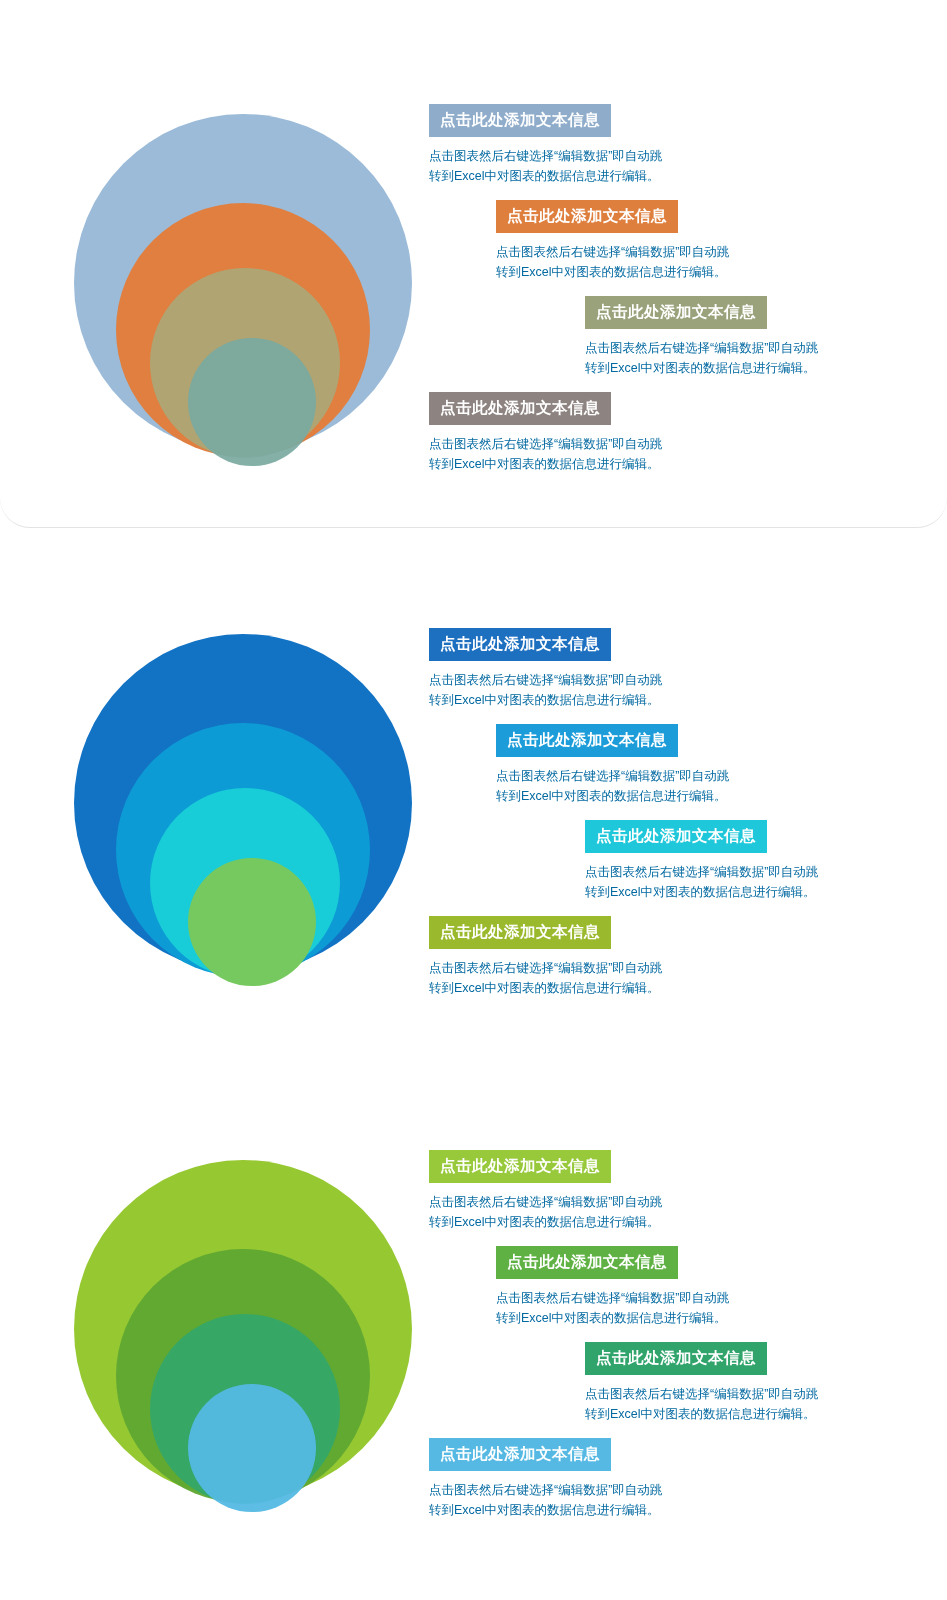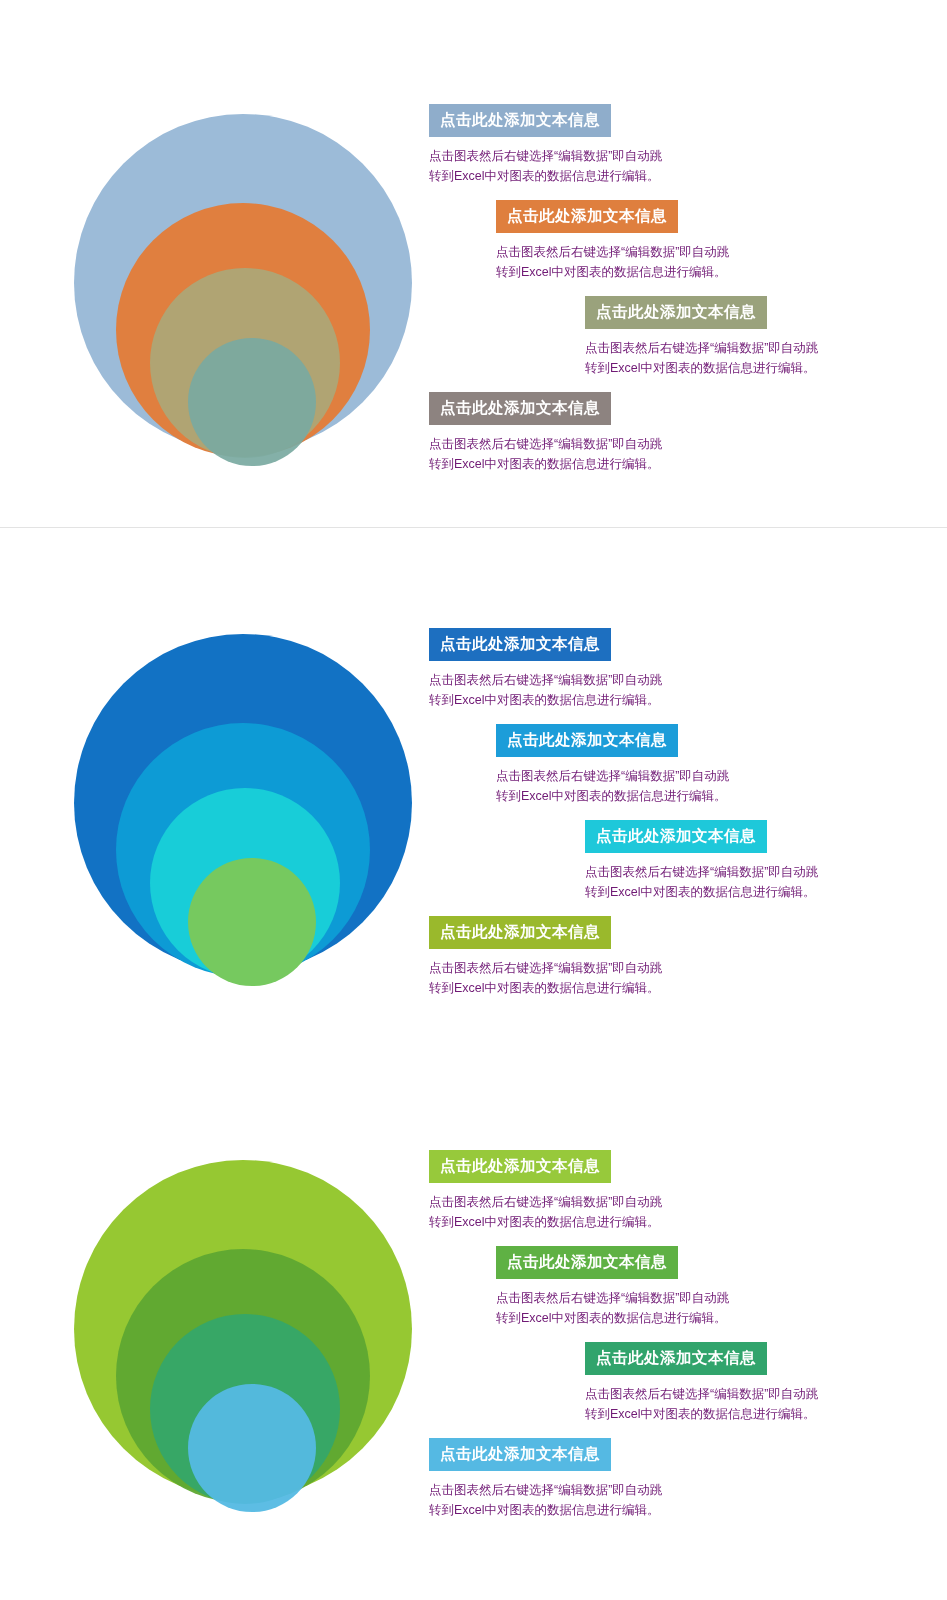--- a/index.html
+++ b/index.html
@@ -5,21 +5,21 @@
   html,body{margin:0;padding:0;background:#ffffff;}
   body{
     width:947px;height:1600px;
     font-family:"Liberation Sans","DejaVu Sans",sans-serif;
     -webkit-font-smoothing:antialiased;
     overflow:hidden;
   }
   .page{position:relative;width:947px;height:1600px;background:#fff;}
 
   
-  .slide{position:absolute;left:0;width:947px;background:#fff;}
+  .slide{position:absolute;left:0;width:947px;background:#fff;border-radius:30px;}
   #slide-1{top:0;height:527px;border-bottom:1px solid #e3e3e3;}
   #slide-2{top:528px;height:560px;}
   #slide-3{top:1088px;height:512px;}
 
   
   .circle-stack{position:absolute;}
   .circle{position:absolute;border-radius:50%;}
 
   
   .items{position:absolute;}
@@ -29,21 +29,21 @@
     color:#ffffff;
     font-weight:bold;
     font-size:15.5px;
     letter-spacing:.5px;
     line-height:1;
     padding:8px 11px 9px 11px;
     white-space:nowrap;
   }
   .desc{
     margin-top:9px;
-    color:#701a75;
+    color:#0369a1;
     font-size:12.5px;
     line-height:1.62;
     white-space:nowrap;
   }
   .desc div{display:block;}
 </style>
 </head>
 <body>
 
 <div class="page">

